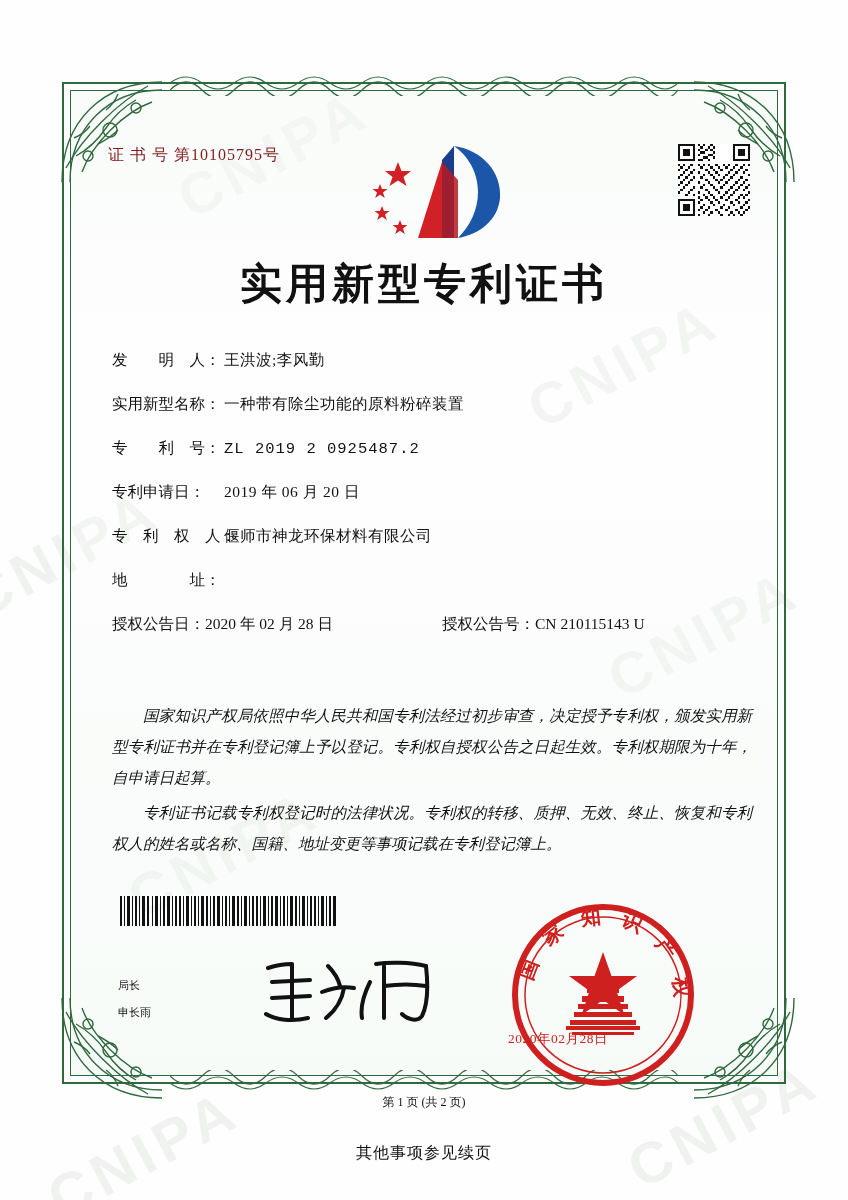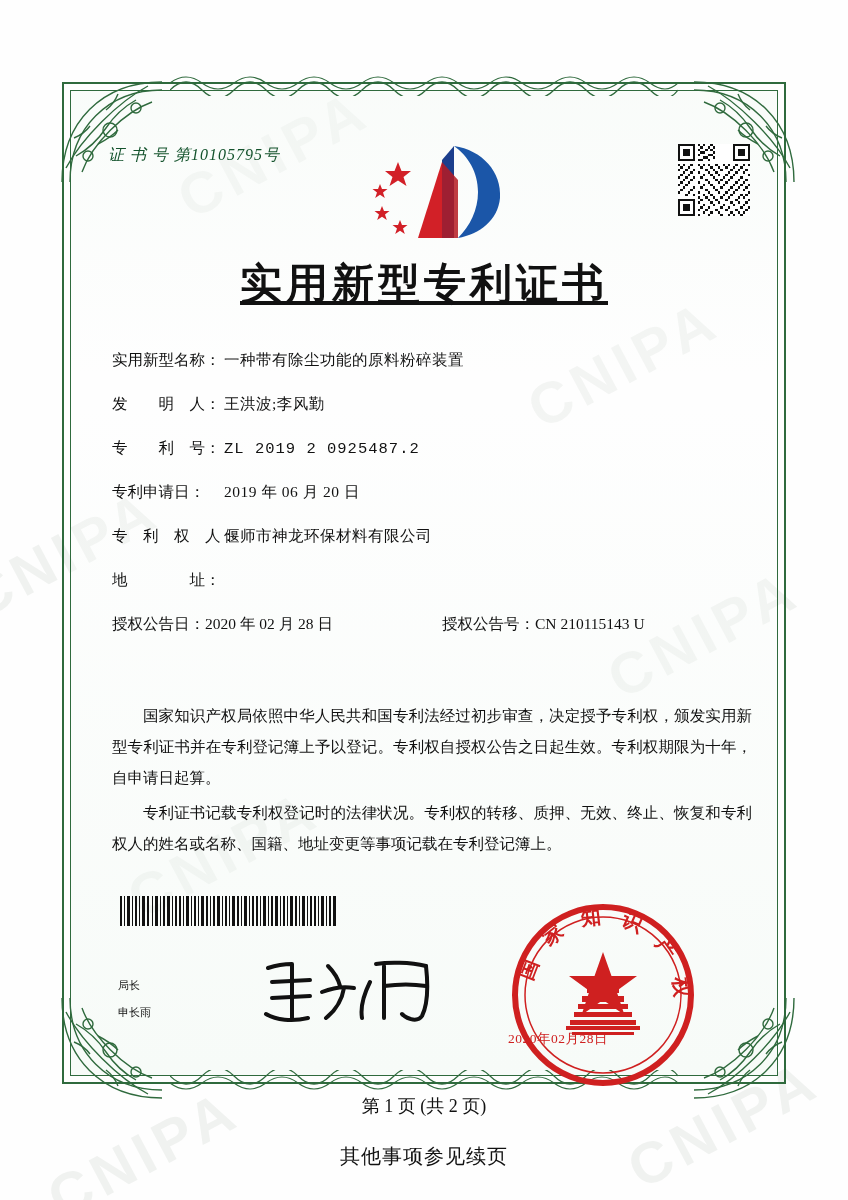--- a/index.html
+++ b/index.html
@@ -76,23 +76,22 @@
   }
   .edge-top { top: 70px; }
   .edge-bottom { top: 1070px; }
 
   
   .cert-no {
     position: absolute;
     left: 108px;
     top: 145px;
     font-size: 16px;
-    color: #14532d;
+    color: #7f1d1d;
     letter-spacing: 1px;
-    font-style: italic;
   }
 
   
   .qr {
     position: absolute;
     left: 678px;
     top: 144px;
     width: 72px;
     height: 72px;
   }
@@ -111,21 +110,20 @@
     position: absolute;
     left: 0;
     top: 256px;
     width: 848px;
     text-align: center;
     font-family: "DejaVu Serif", "Liberation Serif", serif;
     font-size: 42px;
     font-weight: 700;
     letter-spacing: 4px;
     color: #111;
-    text-decoration: underline;
   }
 
   
   .fields {
     position: absolute;
     left: 112px;
     top: 350px;
     width: 640px;
   }
   .field-row {
@@ -163,20 +161,21 @@
   
   .paras {
     position: absolute;
     left: 112px;
     top: 700px;
     width: 640px;
     font-size: 15.5px;
     line-height: 31px;
     color: #111;
     text-align: justify;
+    font-style: italic;
   }
   .paras p {
     margin: 0 0 4px 0;
     text-indent: 2em;
   }
 
   
   .barcode {
     position: absolute;
     left: 120px;
@@ -224,30 +223,30 @@
     letter-spacing: 0.5px;
   }
 
   
   .page-no {
     position: absolute;
     left: 0;
     top: 1094px;
     width: 848px;
     text-align: center;
-    font-size: 18px;
+    font-size: 12px;
     color: #111;
   }
   .footer-note {
     position: absolute;
     left: 0;
     top: 1143px;
     width: 848px;
     text-align: center;
-    font-size: 20px;
+    font-size: 16px;
     color: #111;
     letter-spacing: 1px;
   }
 </style>
 </head>
 <body>
 
 <div class="page">
 
   <div class="watermark wm1">CNIPA</div>
@@ -545,26 +544,26 @@
       <polygon points="18,44 20,49 25.5,49 21,52.5 22.8,58 18,54.7 13.2,58 15,52.5 10.5,49 16,49"></polygon>
       <polygon points="20,66 22,71 27.5,71 23,74.5 24.8,80 20,76.7 15.2,80 17,74.5 12.5,71 18,71"></polygon>
       <polygon points="38,80 40,85 45.5,85 41,88.5 42.8,94 38,90.7 33.2,94 35,88.5 30.5,85 36,85"></polygon>
     </g>
   </svg>
 
   <div class="doc-title">实用新型专利证书</div>
 
   <div class="fields">
     <div class="field-row">
+      <div class="field-label">发　　明　人：</div>
+      <div class="field-value">王洪波;李风勤</div>
+    </div>
+    <div class="field-row">
       <div class="field-label">实用新型名称：</div>
       <div class="field-value">一种带有除尘功能的原料粉碎装置</div>
-    </div>
-    <div class="field-row">
-      <div class="field-label">发　　明　人：</div>
-      <div class="field-value">王洪波;李风勤</div>
     </div>
     <div class="field-row">
       <div class="field-label">专　　利　号：</div>
       <div class="field-value mono">ZL 2019 2 0925487.2</div>
     </div>
     <div class="field-row">
       <div class="field-label">专利申请日：</div>
       <div class="field-value">2019 年 06 月 20 日</div>
     </div>
     <div class="field-row">

